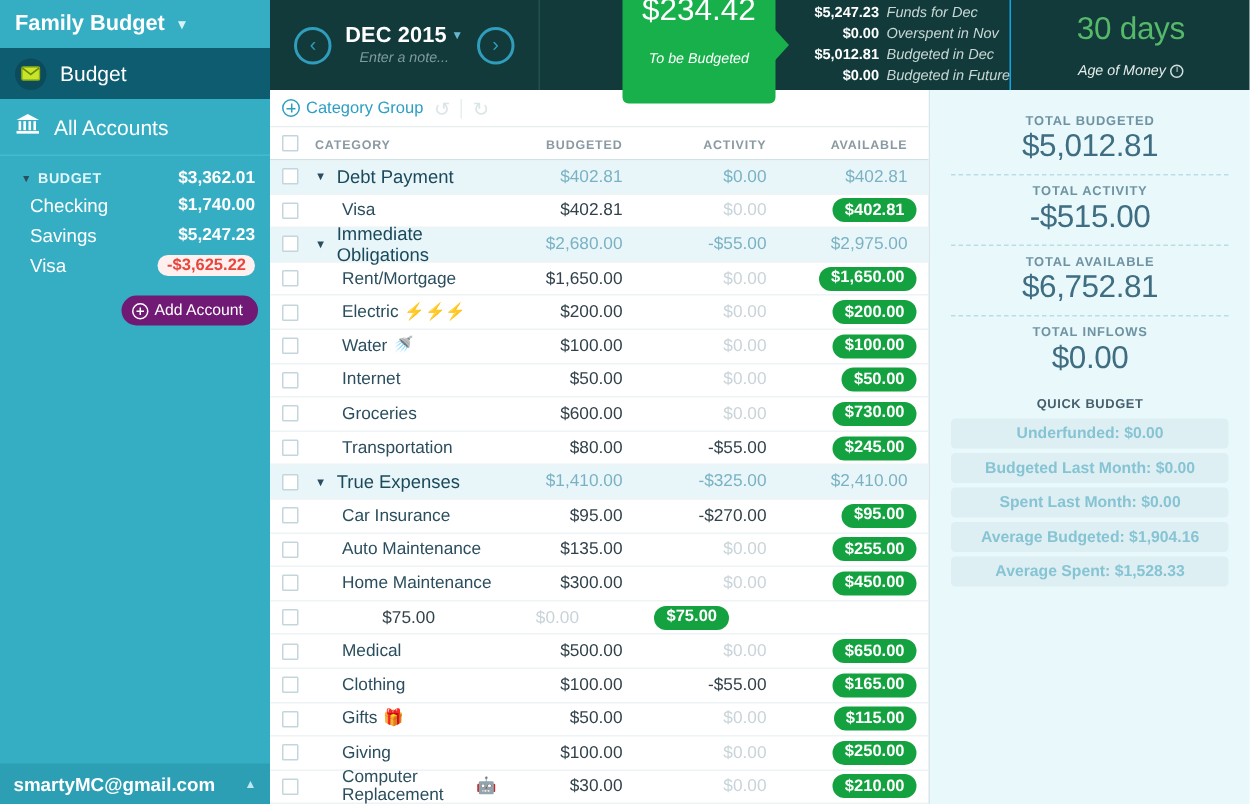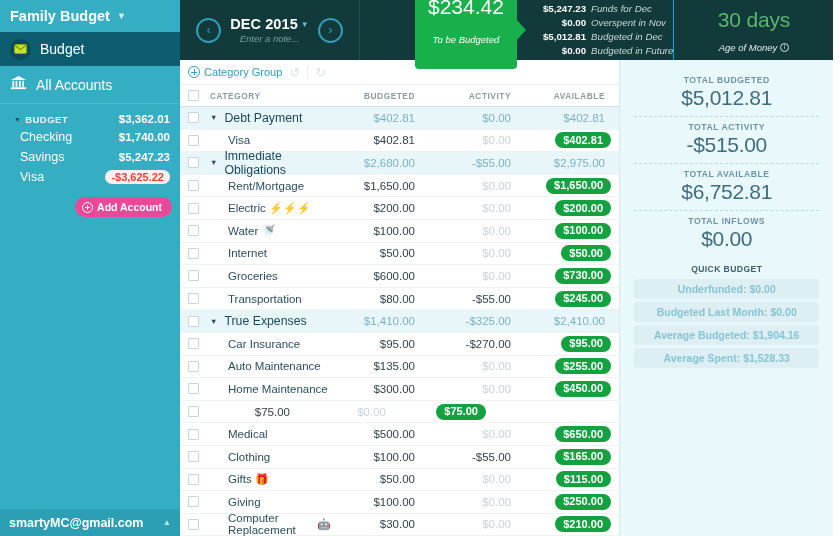--- a/index.html
+++ b/index.html
@@ -61,22 +61,22 @@
   }
   .sb-acct .nm { font-size: 12.5px; color: #ffffff; }
   .sb-acct .amt { font-size: 11.5px; color: #ffffff; font-weight: bold; }
   .sb-acct .amt.neg {
     background: #fdf0ef; color: #e8453c; border-radius: 9px;
     padding: 1px 6px; font-size: 11px;
   }
 
   .add-account-wrap { display: flex; justify-content: flex-end; padding: 10px 8px 0 0; }
   .add-account {
-    background: #ec4899; color: #ffffff; border: none;
-    border-radius: 11px; font-size: 10.5px; font-weight: bold;
+    background: #701a75; color: #ffffff; border: none;
+    border-radius: 11px; font-size: 10.5px; font-weight: normal;
     padding: 4px 10px 4px 7px; display: flex; align-items: center; gap: 4px;
     font-family: inherit; cursor: pointer;
   }
   .plus-circ {
     width: 11px; height: 11px; border-radius: 50%;
     border: 1.2px solid #ffffff; position: relative; flex: 0 0 11px;
   }
   .plus-circ::before, .plus-circ::after {
     content: ''; position: absolute; background: #ffffff;
   }
@@ -673,20 +673,21 @@
             <div class="dashed"></div>
             <div class="ins-block">
               <div class="ins-lbl">TOTAL INFLOWS</div>
               <div class="ins-val">$0.00</div>
             </div>
           </div>
         <div class="qb-title">QUICK BUDGET</div>
         <div id="qbtns">
             <div class="qb-btn">Underfunded: $0.00</div>
             <div class="qb-btn">Budgeted Last Month: $0.00</div>
+            <div class="qb-btn">Spent Last Month: $0.00</div>
             <div class="qb-btn">Average Budgeted: $1,904.16</div>
             <div class="qb-btn">Average Spent: $1,528.33</div>
           </div>
       </div>
 
     </div>
   </div>
 </div>
 
 </body></html>

